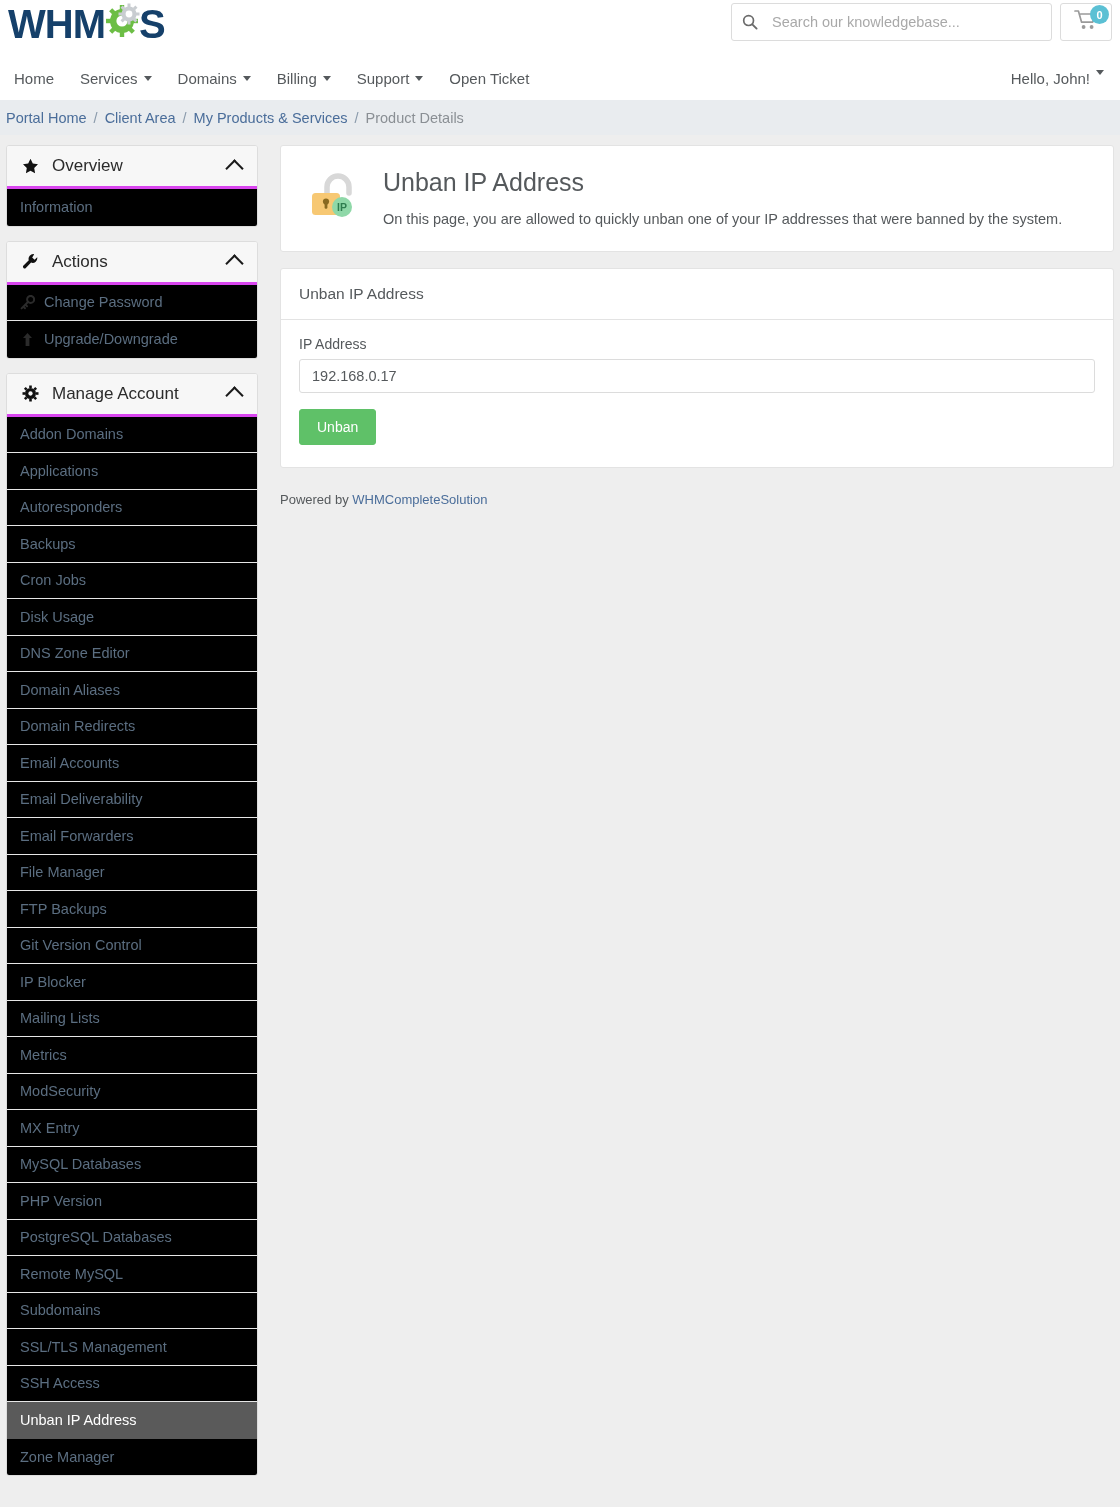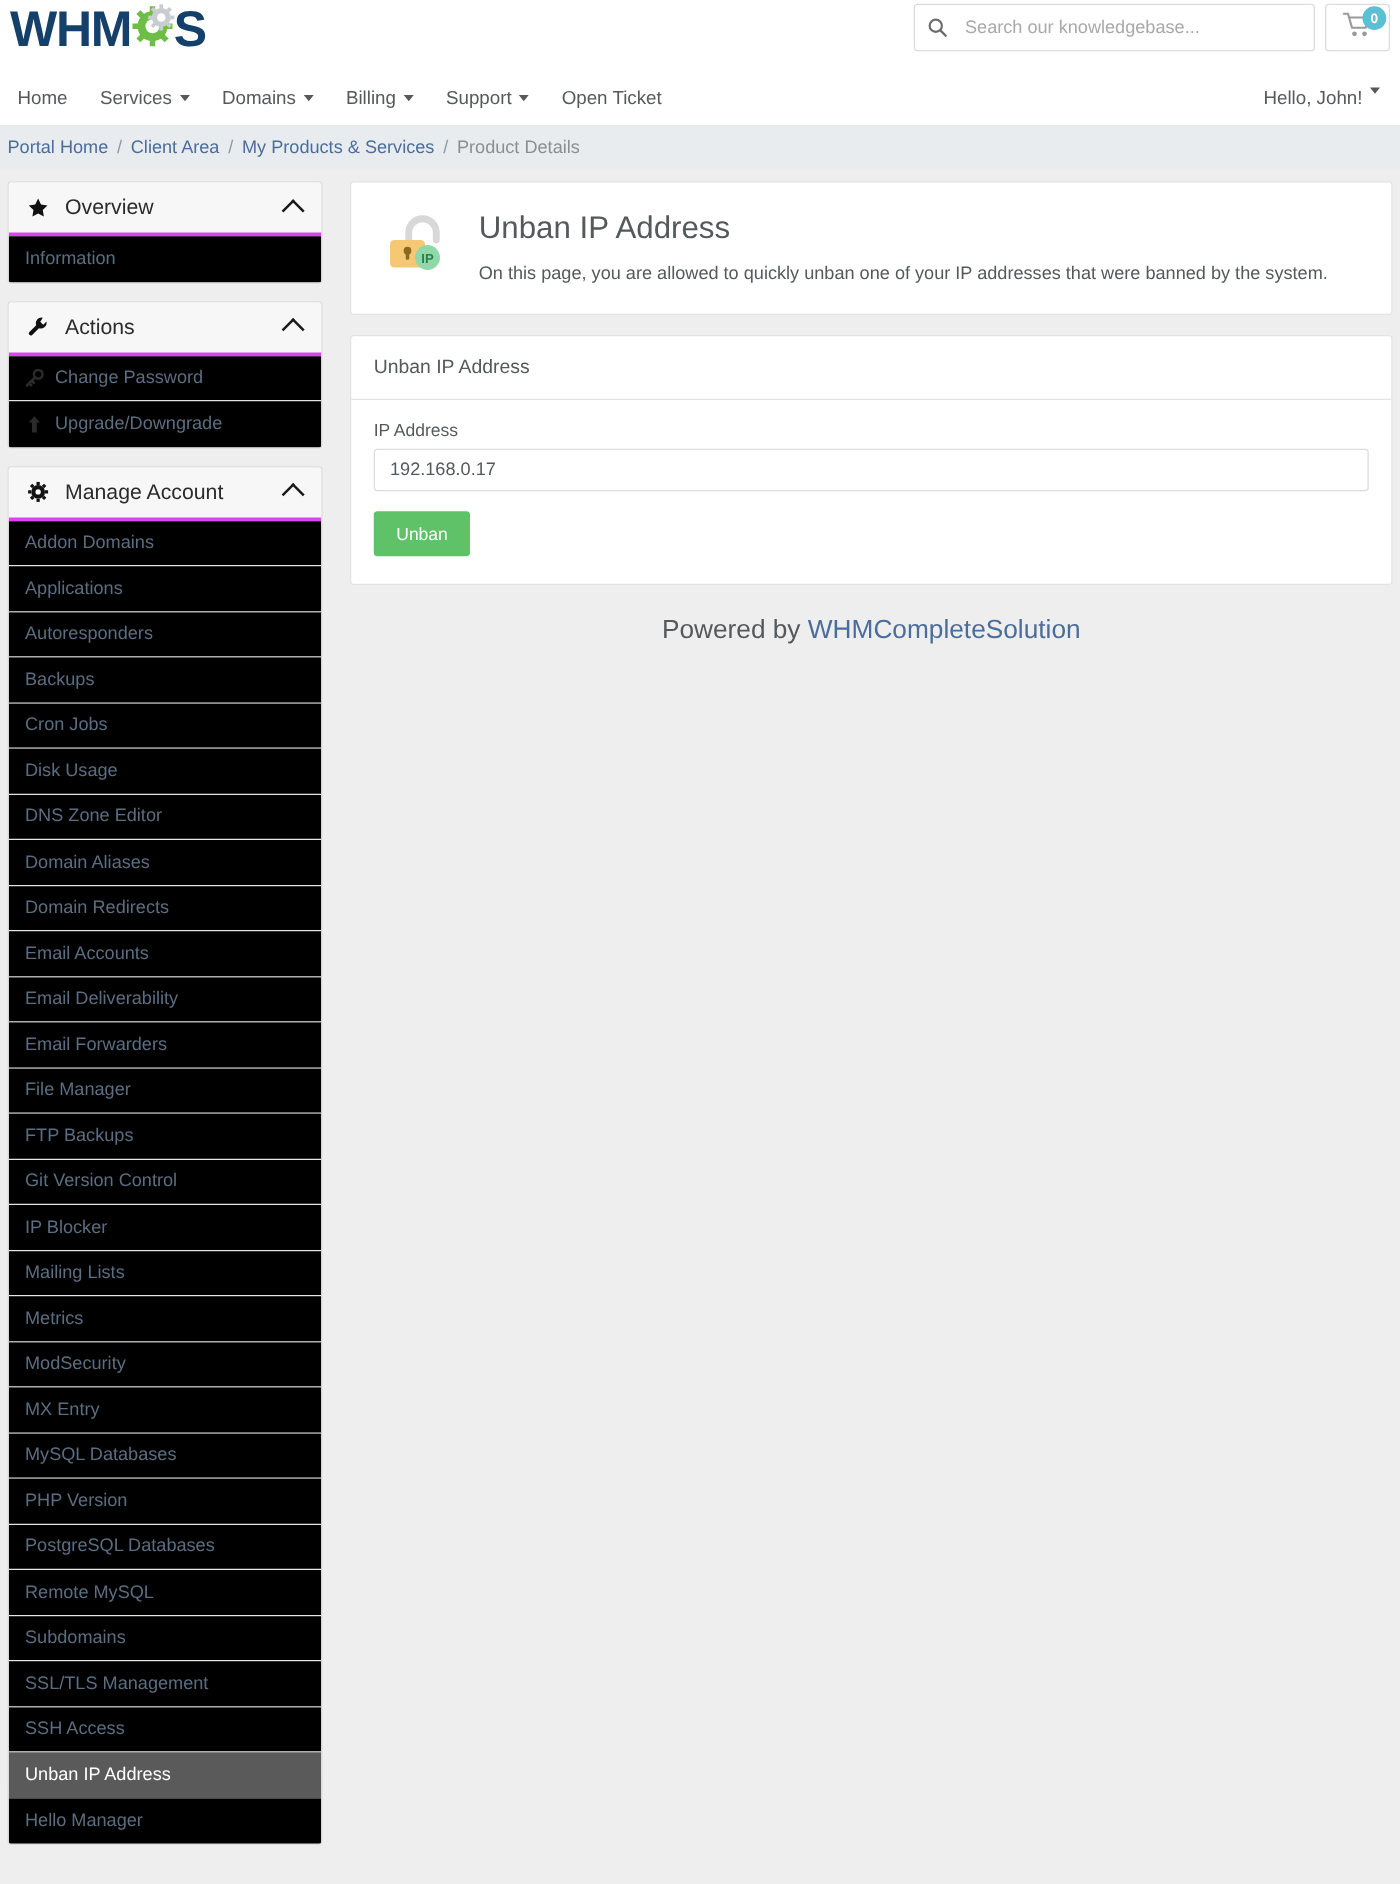--- a/index.html
+++ b/index.html
@@ -254,22 +254,21 @@
     border: 1px solid #5fc168;
     border-radius: 3px;
     color: #ffffff;
     font-size: 14px;
     font-family: "Liberation Sans", sans-serif;
     padding: 9px 17px;
     cursor: pointer;
   }
 
   .footer {
-    text-align: center;
-    font-size: 21px;
+    font-size: 13px;
     color: #55595c;
     padding: 8px 0 0 0;
   }
   .footer a { color: #4a6d9a; text-decoration: none; cursor: pointer; }
 </style>
 </head>
 <body>
 
 <div class="top-header">
 
@@ -519,21 +518,21 @@
       <div class="panel-item">
           <span>SSL/TLS Management</span>
         </div>
       <div class="panel-item">
           <span>SSH Access</span>
         </div>
       <div class="panel-item active">
           <span>Unban IP Address</span>
         </div>
       <div class="panel-item">
-          <span>Hello Manager</span>
+          <span>Zone Manager</span>
         </div>
     </div>
   </div>
 
   <div class="content">
 
     <div class="card">
       <div class="intro">
         <span class="big-icon">
           <svg width="52" height="52" viewBox="0 0 52 52">

